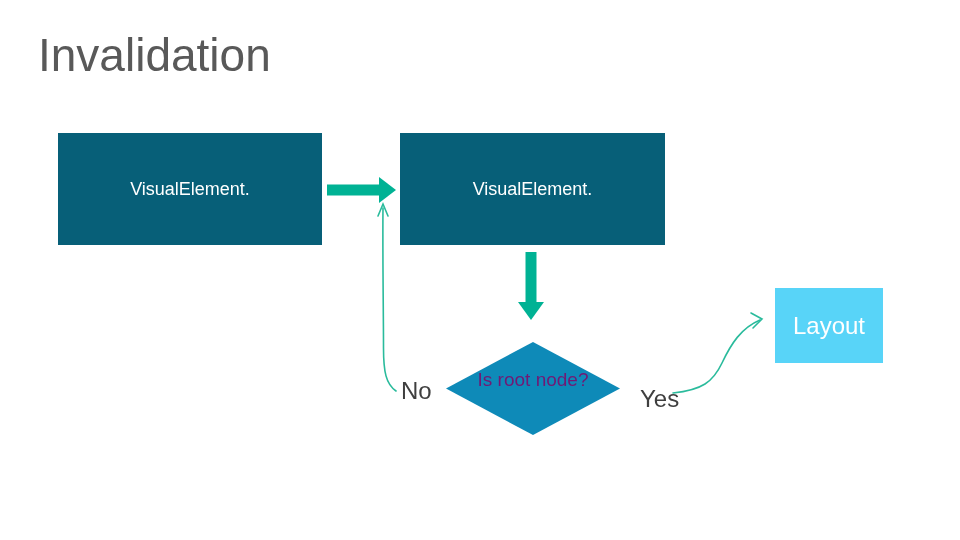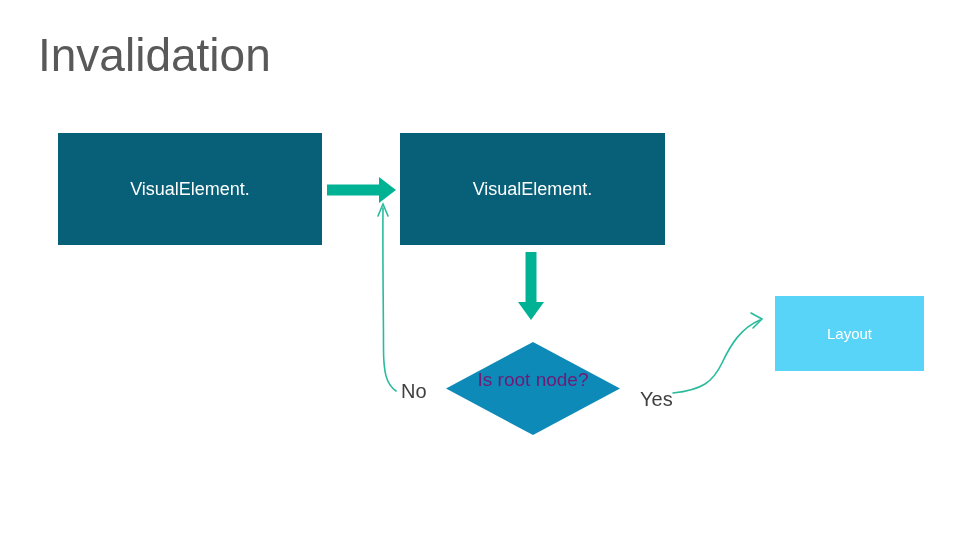--- a/index.html
+++ b/index.html
@@ -28,29 +28,29 @@
     color:#ffffff;text-align:center;
   }
   .node .ln{display:block;}
   .box-dark{
     background:var(--box-dark);
     font-size:18px;line-height:27px;
   }
   #box-invalidate{left:58px;top:133px;width:264px;height:112px;}
   #box-measure{left:400px;top:133px;width:265px;height:112px;}
   #box-layout{
-    left:775px;top:296px;width:149px;height:75px;
-    background:var(--layout-blue);font-size:15px;
+    left:775px;top:288px;width:108px;height:75px;
+    background:var(--layout-blue);font-size:24px;
   }
   .diamond-label{
     position:absolute;left:463px;top:367px;width:140px;
     color:#701a75;font-size:19px;line-height:26px;text-align:center;
   }
   .edge-label{
-    position:absolute;color:var(--label-gray);font-size:20px;line-height:22px;
+    position:absolute;color:var(--label-gray);font-size:24px;line-height:22px;
   }
   #label-no{left:401px;top:380px;}
   #label-yes{left:640px;top:388px;}
 </style>
 </head>
 <body>
 
 <div class="slide">
 
   <h1 class="slide-title">Invalidation</h1>

